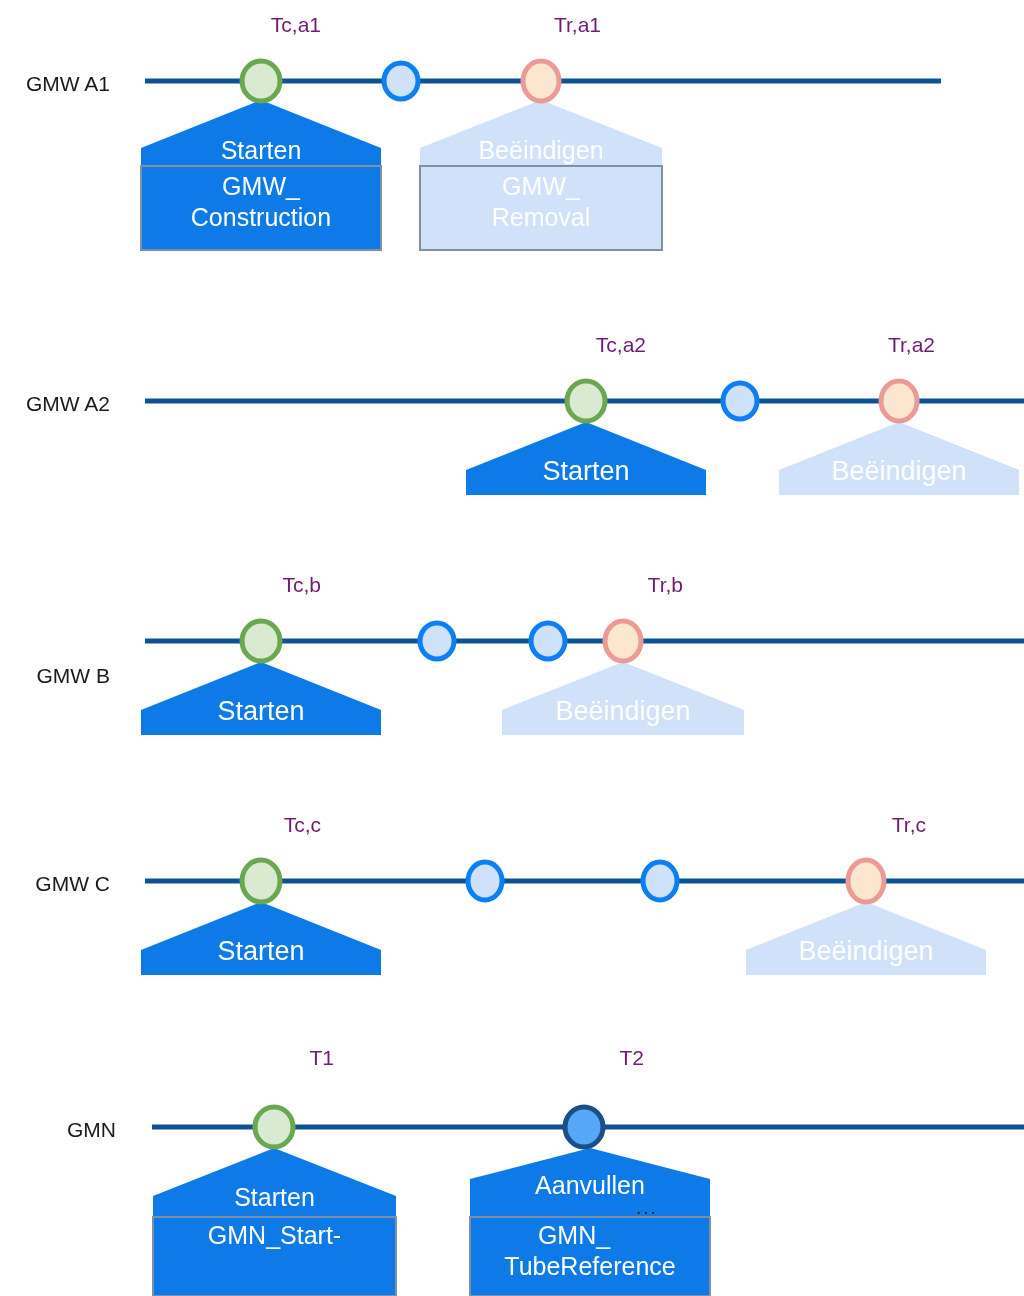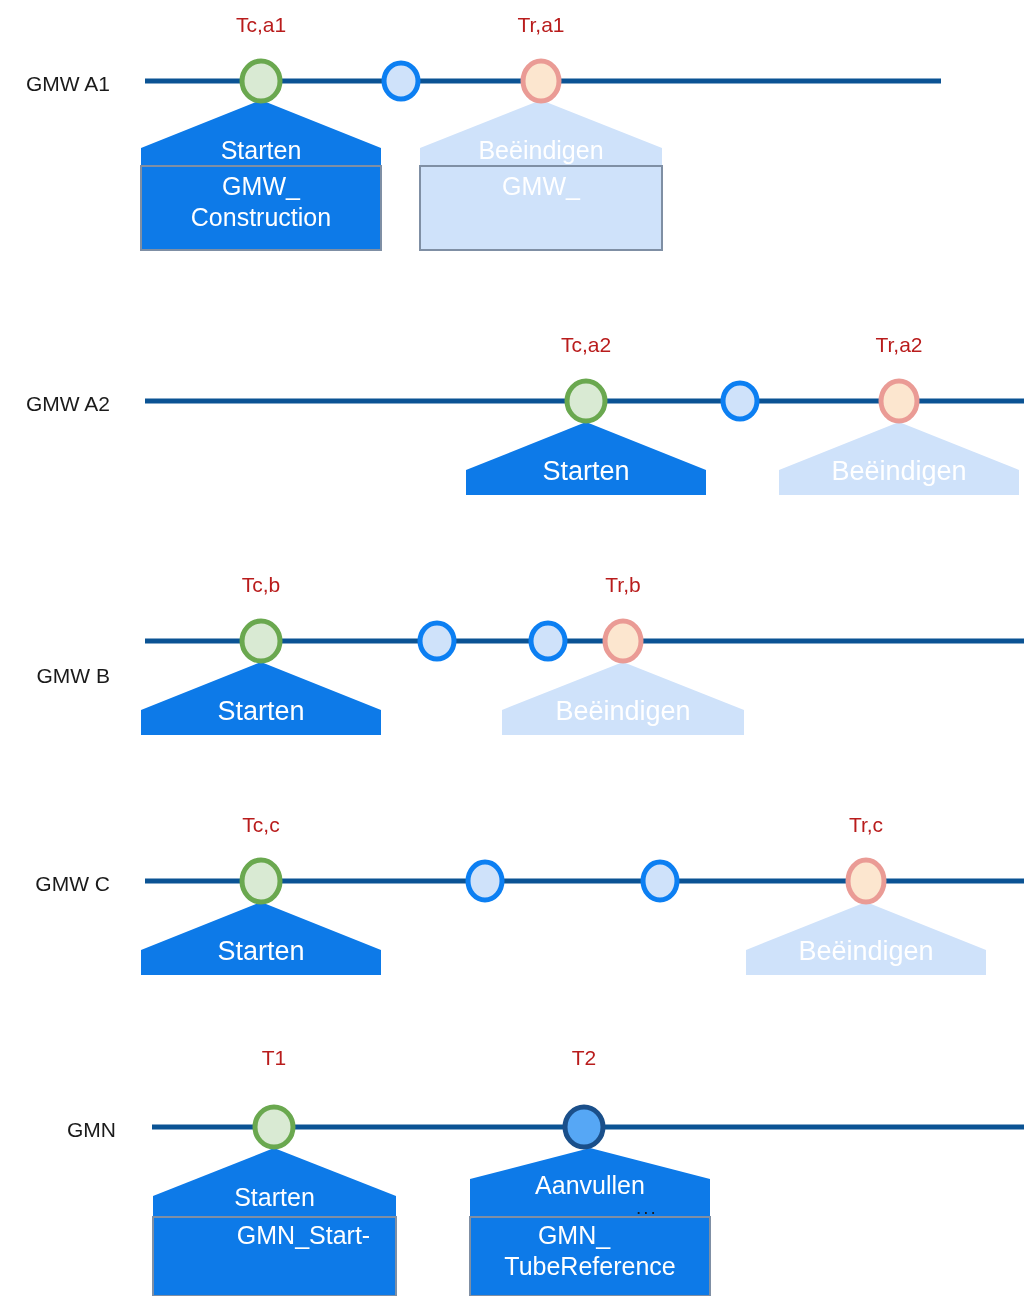--- a/index.html
+++ b/index.html
@@ -14,23 +14,23 @@
     font-size:21px;
     color:#1a1a1a;
     text-align:right;
     white-space:nowrap;
     line-height:1;
   }
   svg.layer{position:absolute;left:0;top:0;width:1024px;height:1296px;pointer-events:none;}
   .tick-label{
     position:absolute;
     font-size:21px;
-    color:#b91c1c;
+    color:#701a75;
     white-space:nowrap;
-    text-align:center;
+    text-align:right;
     line-height:1;
   }
   .house-text{
     position:absolute;
     color:#ffffff;
     white-space:nowrap;
     text-align:center;
     line-height:1.02;
     font-size:25px;
   }
@@ -117,48 +117,49 @@
   <div class="row-label" style="left:0px;top:73px;width:110px;">GMW A1</div>
   <div class="row-label" style="left:0px;top:393px;width:110px;">GMW A2</div>
   <div class="row-label" style="left:0px;top:633px;width:110px;margin-top:32px;">GMW B</div>
   <div class="row-label" style="left:0px;top:873px;width:110px;">GMW C</div>
   <div class="row-label" style="left:0px;top:1119px;width:116px;">GMN</div>
 
   <div class="tick-label" style="left:201px;top:14px;width:120px;">Tc,a1</div>
   <div class="tick-label" style="left:481px;top:14px;width:120px;">Tr,a1</div>
 
   <div class="tick-label" style="left:526px;top:334px;width:120px;">Tc,a2</div>
-  <div class="tick-label" style="left:839px;top:334px;width:120px;">Tr,a2</div>
+  <div class="tick-label" style="left:815px;top:334px;width:120px;">Tr,a2</div>
 
   <div class="tick-label" style="left:201px;top:574px;width:120px;">Tc,b</div>
   <div class="tick-label" style="left:563px;top:574px;width:120px;">Tr,b</div>
 
   <div class="tick-label" style="left:201px;top:814px;width:120px;">Tc,c</div>
   <div class="tick-label" style="left:806px;top:814px;width:120px;">Tr,c</div>
 
   <div class="tick-label" style="left:214px;top:1047px;width:120px;">T1</div>
   <div class="tick-label" style="left:524px;top:1047px;width:120px;">T2</div>
 
   <div class="house-text" style="left:141px;top:138px;width:240px;">Starten</div>
   <div class="house-text box" style="left:141px;top:174px;width:240px;">GMW_</div>
   <div class="house-text box" style="left:141px;top:205px;width:240px;">Construction</div>
 
   <div class="house-text" style="left:420px;top:138px;width:242px;">Beëindigen</div>
   <div class="house-text box" style="left:420px;top:174px;width:242px;">GMW_</div>
+  <div class="house-text box" style="left:420px;top:205px;width:242px;">Removal</div>
 
   <div class="house-text" style="left:466px;top:458px;width:240px;font-size:27px;">Starten</div>
   <div class="house-text" style="left:779px;top:458px;width:240px;font-size:27px;">Beëindigen</div>
 
   <div class="house-text" style="left:141px;top:698px;width:240px;font-size:27px;">Starten</div>
   <div class="house-text" style="left:502px;top:698px;width:242px;font-size:27px;">Beëindigen</div>
 
   <div class="house-text" style="left:141px;top:938px;width:240px;font-size:27px;">Starten</div>
   <div class="house-text" style="left:746px;top:938px;width:240px;font-size:27px;">Beëindigen</div>
 
   <div class="house-text" style="left:153px;top:1185px;width:243px;">Starten</div>
-  <div class="house-text box" style="left:153px;top:1223px;width:243px;padding-left:29px;">GMN_Start-</div>
+  <div class="house-text box" style="left:153px;top:1223px;width:243px;">GMN_Start-</div>
 
   <div class="house-text" style="left:470px;top:1173px;width:240px;">Aanvullen</div>
   <div class="dots" style="left:636px;top:1198px;">...</div>
   <div class="house-text box" style="left:470px;top:1223px;width:208px;">GMN_</div>
   <div class="house-text box" style="left:470px;top:1254px;width:240px;">TubeReference</div>
 
 </div>
 
 </body></html>

